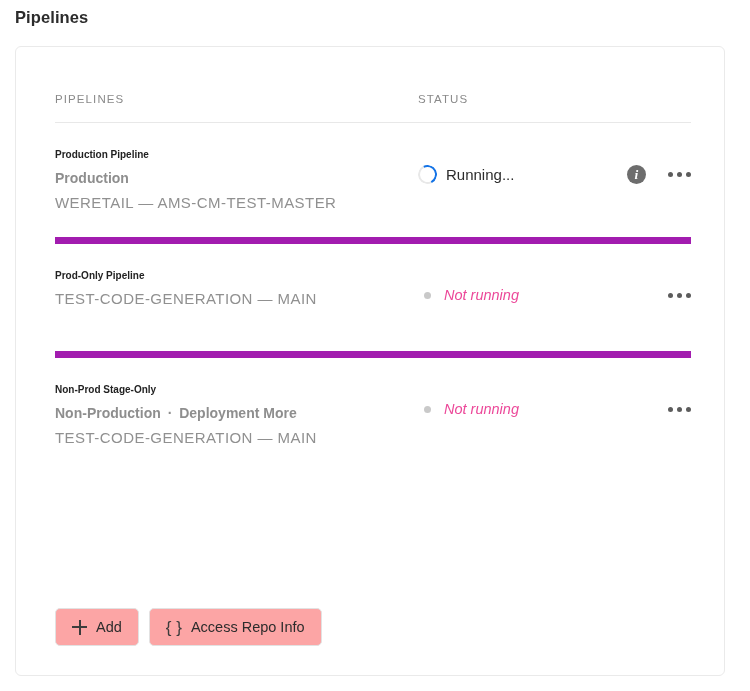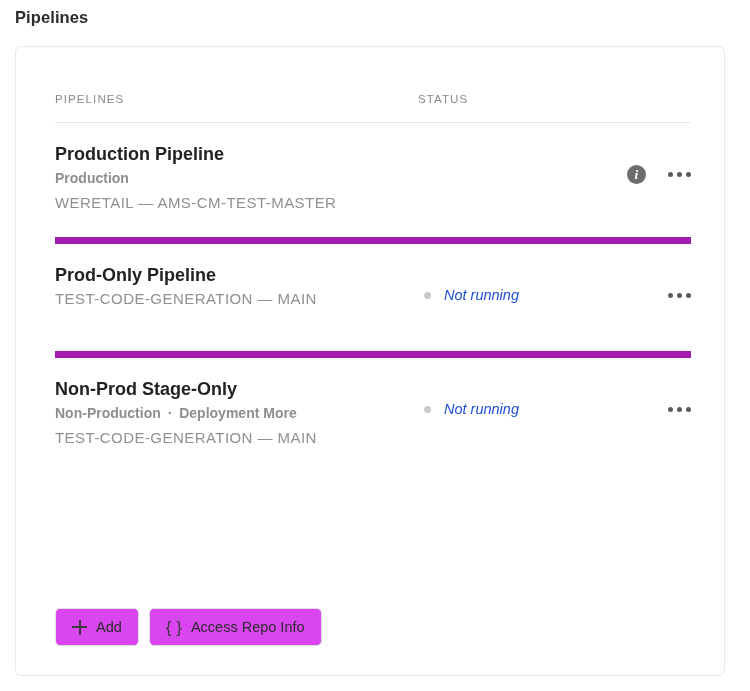--- a/index.html
+++ b/index.html
@@ -89,21 +89,21 @@
     box-sizing: border-box;
   }
   .row + .row { border-top: 7px solid #a21caf; }
 
   .row-info {
     position: absolute;
     left: 0;
     top: 22px;
   }
   .row-name {
-    font-size: 18px;
+    font-size: 10px;
     font-weight: bold;
     color: #222222;
     line-height: 19px;
     white-space: nowrap;
   }
   .row-sub {
     font-size: 14px;
     color: #8e8e8e;
     line-height: 22px;
     margin-top: 3px;
@@ -133,21 +133,21 @@
     height: 22px;
   }
   .status-label {
     font-size: 15px;
     color: #2c2c2c;
     white-space: nowrap;
     margin-left: 9px;
   }
   .status-label.idle {
     font-style: italic;
-    color: #1d4ed8;
+    color: #ec4899;
     font-size: 14.5px;
     margin-left: 13px;
   }
 
   .spinner {
     width: 19px;
     height: 19px;
     flex: 0 0 19px;
     border-radius: 50%;
     box-sizing: border-box;
@@ -217,21 +217,21 @@
   }
   .btn {
     display: flex;
     align-items: center;
     justify-content: center;
     height: 38px;
     box-sizing: border-box;
     padding: 0 16px;
     border: 1px solid #e2e2e2;
     border-radius: 5px;
-    background: #d946ef;
+    background: #fca5a5;
     font-size: 14.5px;
     color: #2c2c2c;
     font-family: "Liberation Sans", "DejaVu Sans", sans-serif;
     cursor: pointer;
     white-space: nowrap;
   }
   .btn-label { line-height: 1; }
   .btn-icon {
     display: inline-flex;
     align-items: center;
@@ -282,20 +282,24 @@
 
     <div class="rows">
 
       <div class="row">
         <div class="row-info">
           <div class="row-name">Production Pipeline</div>
           <div class="row-sub">
             <span>Production</span>
           </div>
           <div class="row-repo">WERETAIL — AMS-CM-TEST-MASTER</div>
+        </div>
+        <div class="row-status">
+          <div class="spinner"></div>
+          <div class="status-label">Running...</div>
         </div>
         <div class="row-actions">
           <div class="info-icon">i</div>
           <div class="more-icon">
             <i></i>
               <i></i>
               <i></i>
           </div>
         </div>
       </div>

